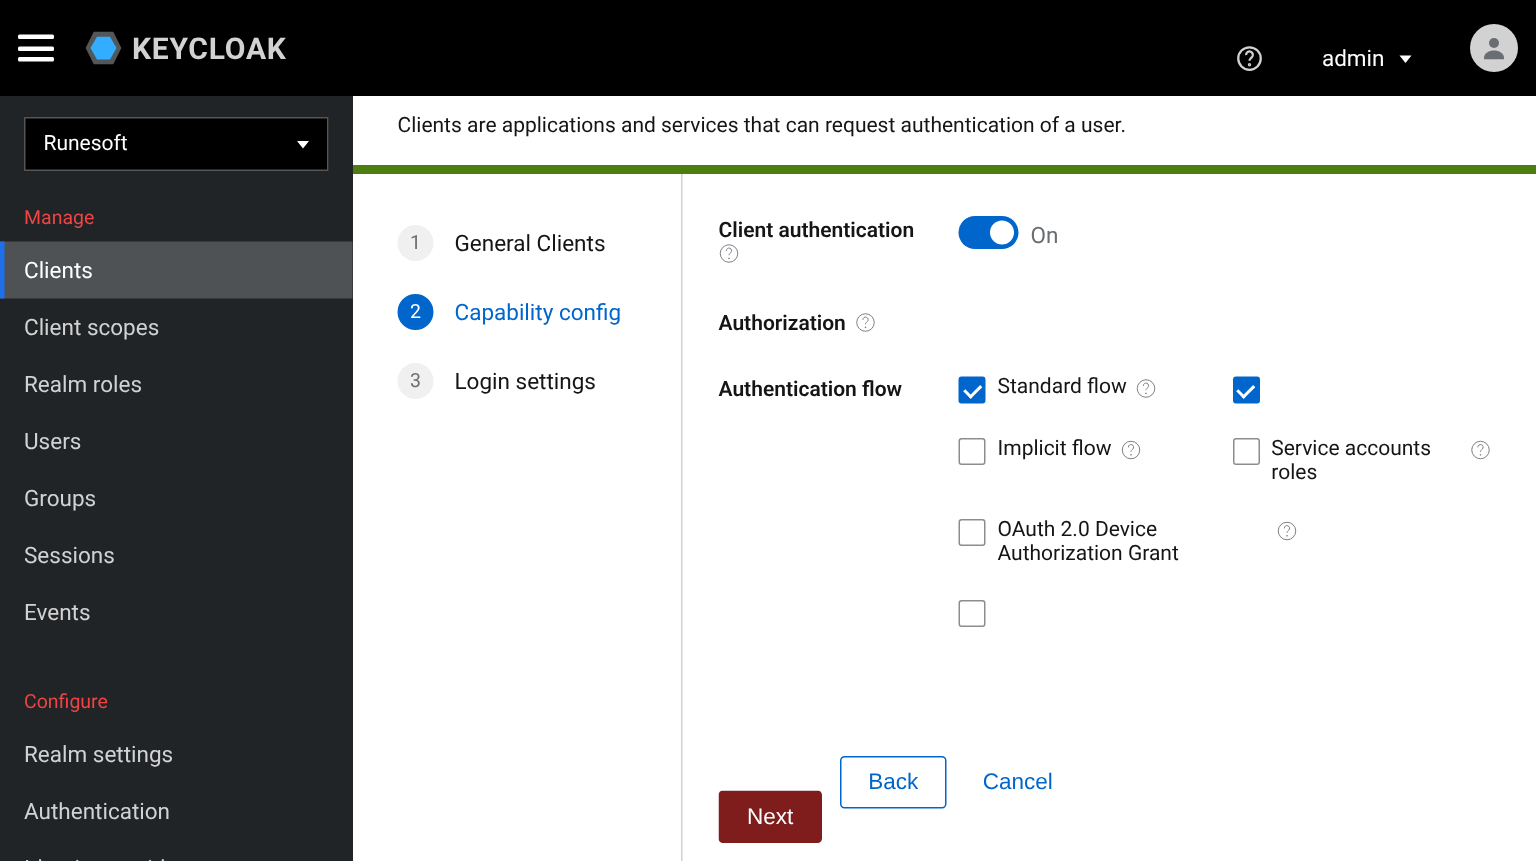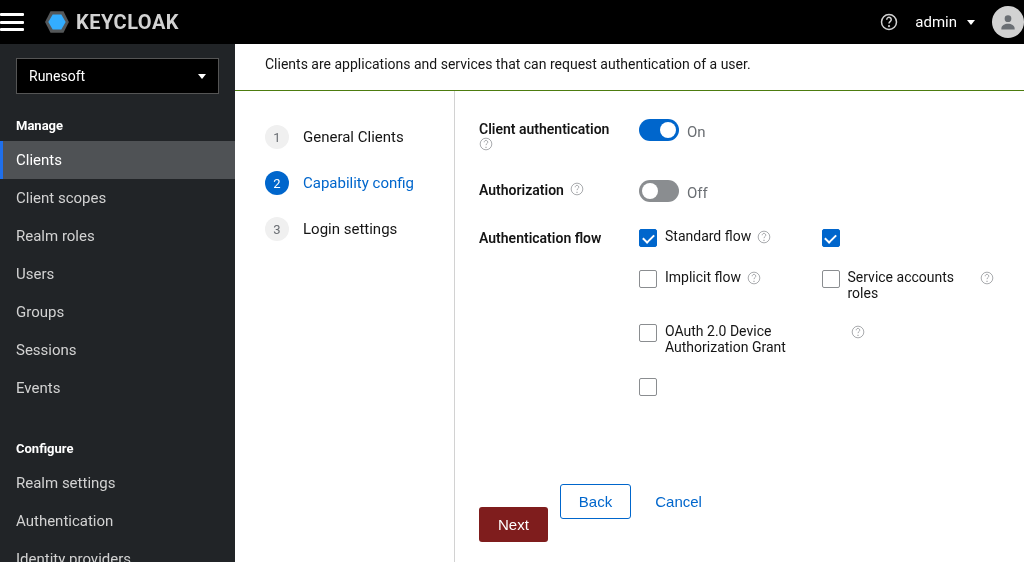--- a/index.html
+++ b/index.html
@@ -1,43 +1,43 @@
 <!DOCTYPE html>
 <html><head>
 <meta charset="utf-8">
 <style>
   * { box-sizing: border-box; margin: 0; padding: 0; }
   body { font-family: -apple-system, BlinkMacSystemFont, "Segoe UI", Roboto, "Helvetica Neue", Arial, sans-serif; width: 1024px; height: 574px; overflow: hidden; background: #fff; color: #151515; }
   
   
-  .header { background: #000; height: 44px; display: flex; align-items: center; padding: 0 0; color: #fff; }
+  .header { background: #000; height: 64px; display: flex; align-items: center; padding: 0 12px; color: #fff; }
   .hamburger { width: 24px; height: 18px; display: flex; flex-direction: column; justify-content: space-between; cursor: pointer; margin-right: 20px; }
   .hamburger span { display: block; height: 3px; background: #fff; border-radius: 1px; }
   .logo { display: flex; align-items: center; gap: 6px; }
   .logo-icon { width: 26px; height: 26px; }
   .logo-text { font-weight: 700; font-size: 20px; letter-spacing: 0.5px; color: #d2d2d2; }
   .header-spacer { flex: 1; }
-  .header-right { display: flex; align-items: center; gap: 17px; }
+  .header-right { display: flex; align-items: flex-end; gap: 39px; }
   .help-icon-btn { cursor: pointer; color: #d2d2d2; display:flex; }
   .user-dropdown { display: flex; align-items: center; gap: 10px; cursor: pointer; color: #fff; font-size: 15px; }
   .avatar { width: 32px; height: 32px; border-radius: 50%; background: #d2d2d2; display: flex; align-items: center; justify-content: center; }
   .avatar svg { width: 20px; height: 20px; fill: #6a6e73; }
   .caret-down { width: 0; height: 0; border-left: 4px solid transparent; border-right: 4px solid transparent; border-top: 5px solid #fff; }
 
   
   .layout { display: flex; height: calc(574px - 56px); }
   .sidebar { width: 235px; background: #212427; color: #d2d2d2; display: flex; flex-direction: column; overflow-y: auto; }
   .realm-select-wrapper { padding: 14px 16px 10px; }
   .realm-select { background: #000; border: 1px solid #555; color: #fff; padding: 9px 12px; display: flex; align-items: center; justify-content: space-between; cursor: pointer; font-size: 14px;}
-  .section-title { padding: 14px 16px 8px; font-size: 13px; color: #ffffff; font-weight: bold; }
+  .section-title { padding: 14px 16px 8px; font-size: 13px; color: #ef4444; }
   .nav-item { padding: 10px 16px; font-size: 15px; cursor: pointer; color: #d2d2d2; }
   .nav-item.active { background: #4f5255; color: #fff; border-left: 3px solid #1f6feb; padding-left: 13px;}
 
   .main { flex: 1; background: #fff; overflow: hidden; display: flex; flex-direction: column; }
-  .description-bar { padding: 12px 30px 18px; font-size: 14px; color: #151515; border-bottom: 1px solid #4d7c0f; }
+  .description-bar { padding: 12px 30px 18px; font-size: 14px; color: #151515; border-bottom: 6px solid #4d7c0f; }
   .content { display: flex; flex: 1; overflow: hidden; }
   
   
   .wizard-nav { width: 220px; padding: 34px 0 0 30px; border-right: 1px solid #d2d2d2; }
   .wizard-step { display: flex; align-items: center; gap: 14px; margin-bottom: 22px; font-size: 15px; }
   .step-number { width: 24px; height: 24px; border-radius: 50%; background: #f0f0f0; color: #6a6e73; display: flex; align-items: center; justify-content: center; font-size: 13px; }
   .wizard-step.current .step-number { background: #0066cc; color: #fff; }
   .wizard-step.current .step-label { color: #0066cc; }
   .step-label { color: #151515; }
 
@@ -183,28 +183,20 @@
           <div class="form-label">
             <span>Authorization</span>
             <span class="help-q">
                 <svg viewBox="0 0 24 24">
                   <circle cx="12" cy="12" r="10"></circle>
                   <path d="M9 9a3 3 0 115 2c-1 1-2 1.5-2 3"></path>
                   <circle cx="12" cy="17.5" r="0.5"></circle>
                 </svg>
               </span>
           </div>
-          <div class="form-control-area">
-            <div class="toggle-wrap">
-              <div class="toggle off">
-                  <div class="toggle-knob"></div>
-                </div>
-              <span class="toggle-label">Off</span>
-            </div>
-          </div>
         </div>
 
         <div class="form-row" style="margin-bottom:1px;">
           <div class="form-label">
             <span>Authentication flow</span>
           </div>
           <div class="form-control-area">
             <div class="checkbox-grid">
               <div class="checkbox-item">
                 <div class="cb checked"></div>

